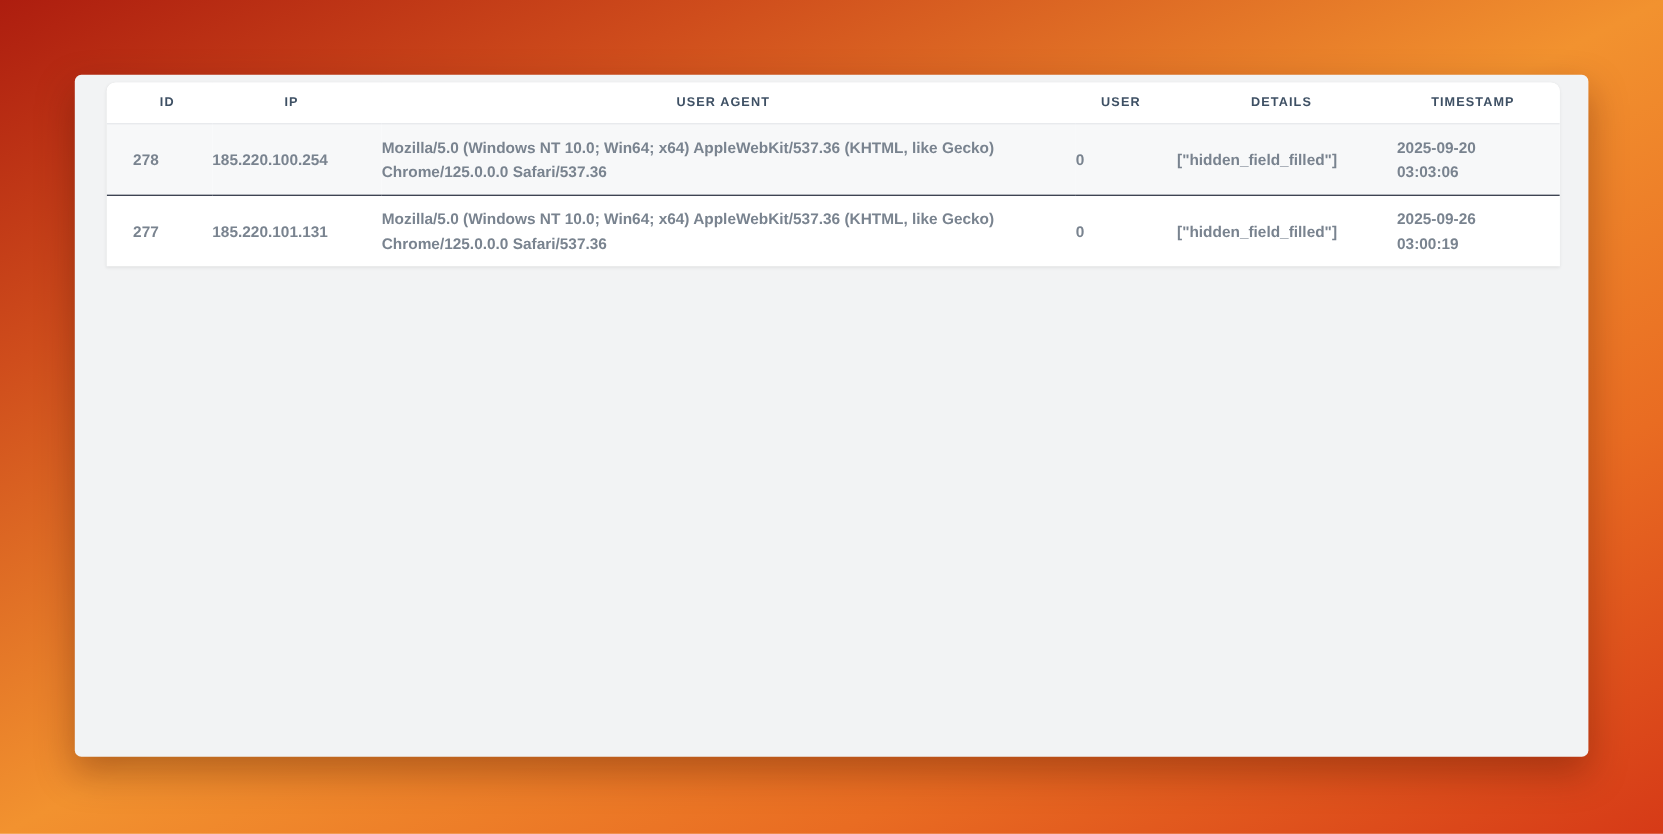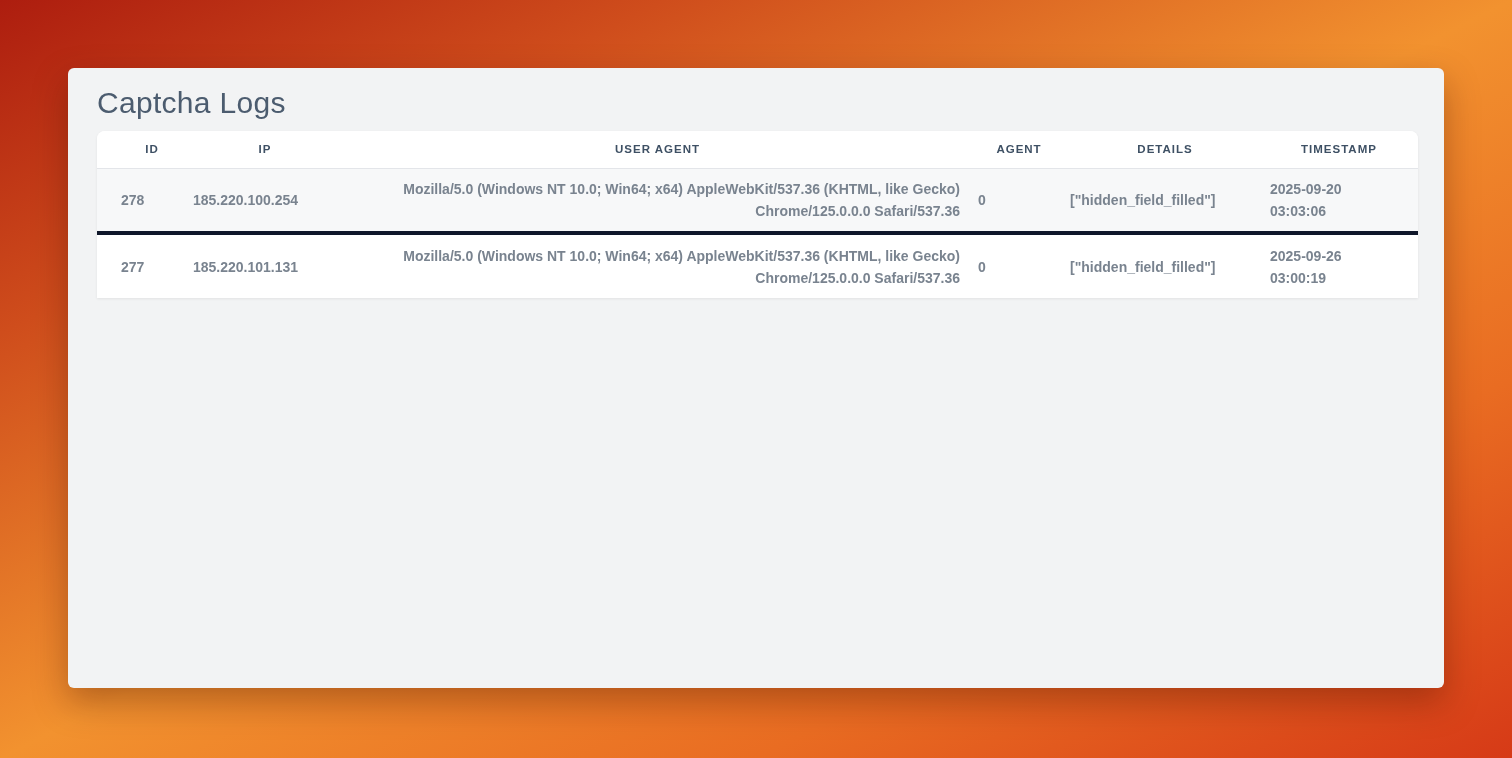--- a/index.html
+++ b/index.html
@@ -68,55 +68,53 @@
     color: #79838f;
     padding: 0 24px 0 0;
     overflow: hidden;
   }
   thead th:first-child,
   tbody td:first-child {
     padding-left: 24px;
   }
   tbody td.ua-cell {
     padding-right: 18px;
-    text-align: right;
   }
   tbody tr {
     background: #ffffff;
     font-weight: bold;
   }
   tbody tr:nth-child(odd) {
     background: #f7f8f9;
   }
   tbody tr + tr {
-    border-top: 4px solid #0f172a;
+    border-top: 1px solid #0f172a;
   }
 </style>
 </head>
 <body>
 
 <div class="card">
-  <h1 class="page-title">Captcha Logs</h1>
 
   <div class="table-wrap">
     <table>
       <colgroup>
         <col style="width:96px">
         <col style="width:154px">
         <col style="width:631px">
         <col style="width:92px">
         <col style="width:200px">
         <col style="width:148px">
       </colgroup>
       <thead>
         <tr>
           <th>ID</th>
           <th>IP</th>
           <th>USER AGENT</th>
-          <th>AGENT</th>
+          <th>USER</th>
           <th>DETAILS</th>
           <th>TIMESTAMP</th>
         </tr>
       </thead>
       <tbody>
           <tr>
     <td>278</td>
     <td>185.220.100.254</td>
     <td class="ua-cell">Mozilla/5.0 (Windows NT 10.0; Win64; x64) AppleWebKit/537.36 (KHTML, like Gecko) Chrome/125.0.0.0 Safari/537.36</td>
     <td>0</td>

